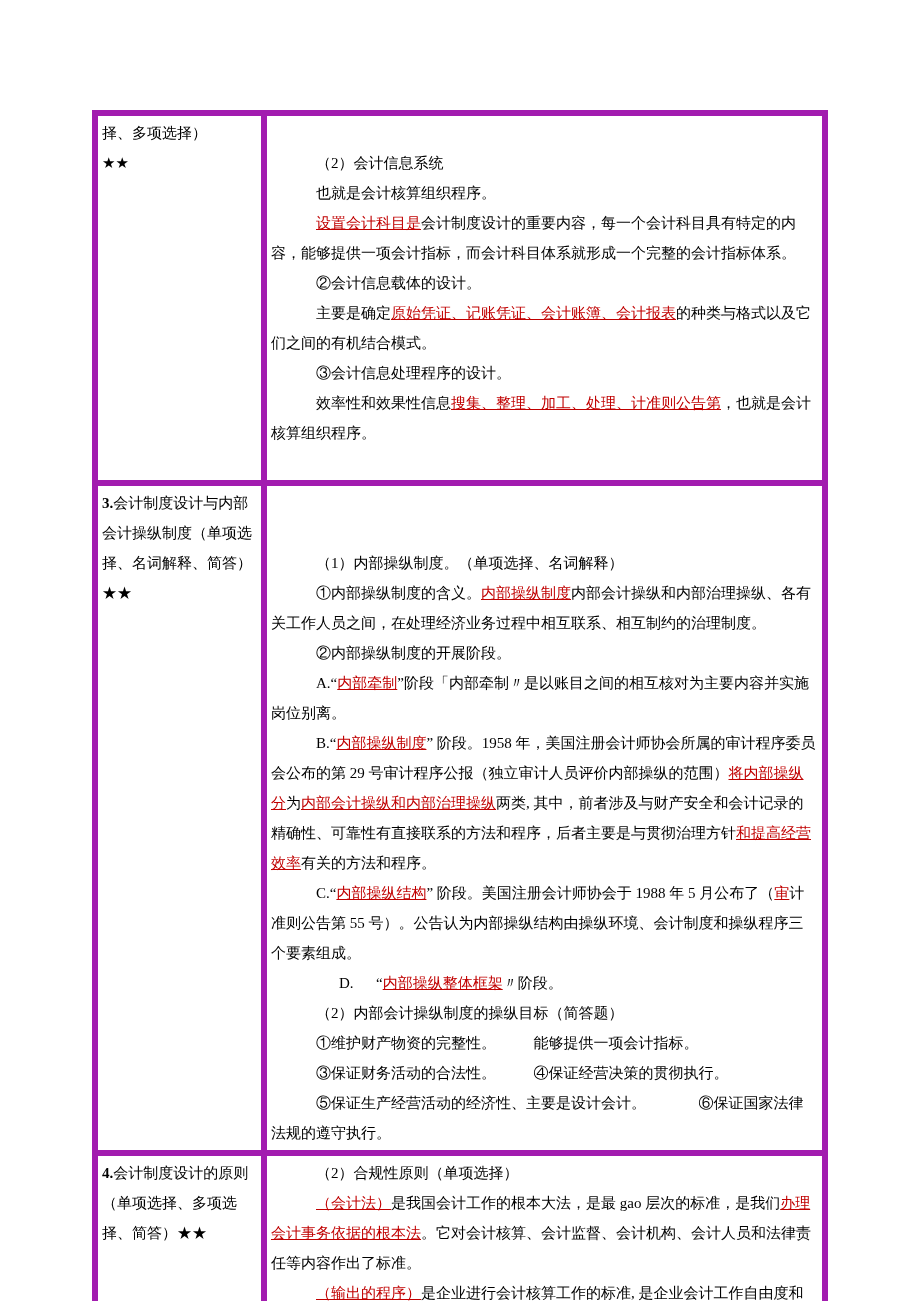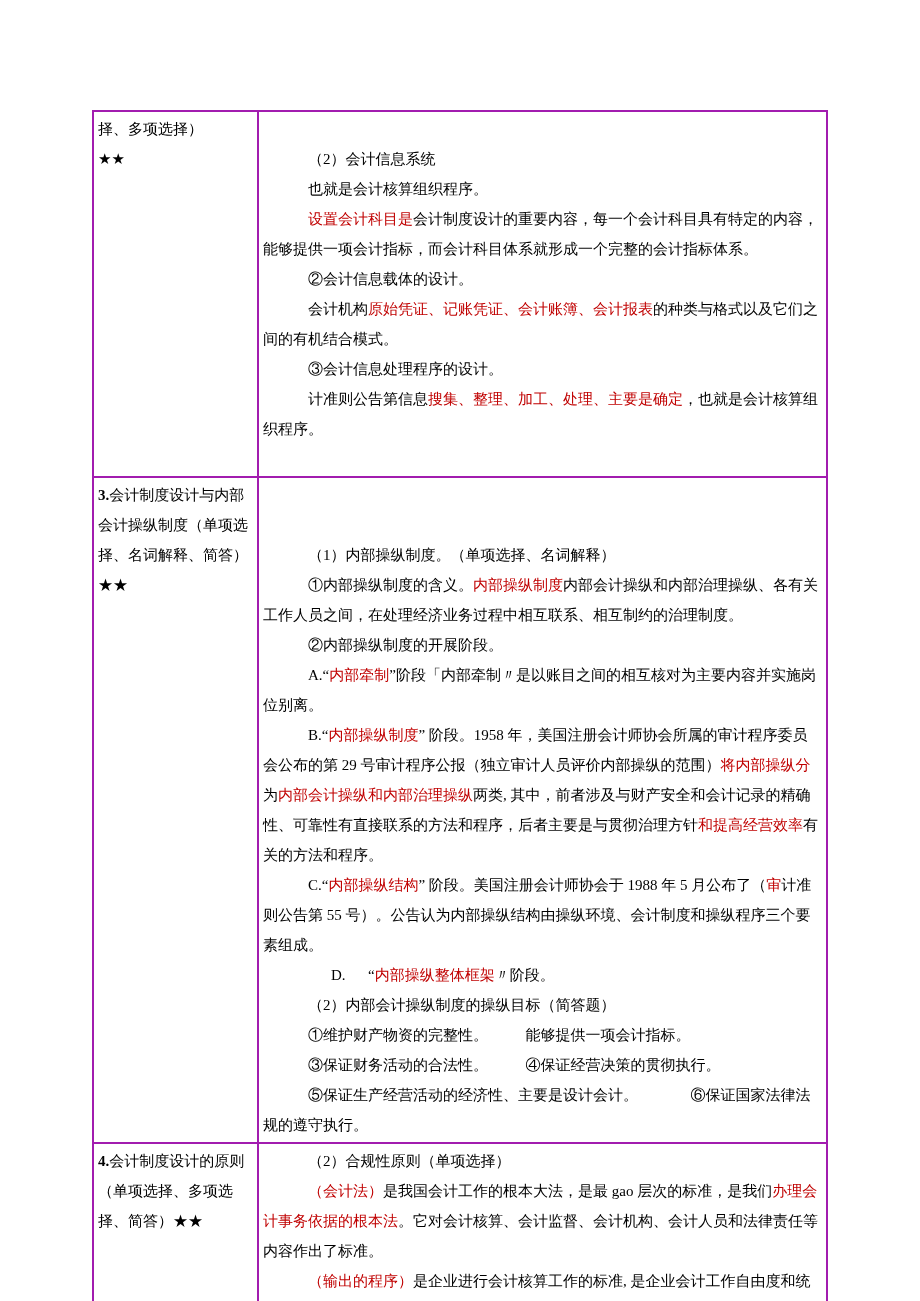--- a/index.html
+++ b/index.html
@@ -16,33 +16,34 @@
     margin: 0 auto;
     padding: 110px 92px 0 92px;
     box-sizing: border-box;
   }
   table {
     border-collapse: collapse;
     width: 100%;
     table-layout: fixed;
   }
   td {
-    border: 2px solid #a21caf;
+    border: 6px solid #a21caf;
     vertical-align: top;
     padding: 2px 4px;
   }
   td.left {
     width: 155px;
   }
   td.right {
     width: auto;
   }
   .indent1 { text-indent: 3em; }
   .rlink {
     color: #c00000;
+    text-decoration: underline;
   }
   .uline {
   }
   .para {
     margin: 0;
   }
   .d-label {
     display: inline-block;
     width: 2.5em;
     text-align: right;
@@ -61,23 +62,23 @@
     <td class="left">
       <p class="para">择、多项选择）</p>
       <p class="para stars">★★</p>
     </td>
     <td class="right">
       <p class="para">&nbsp;</p>
       <p class="para indent1">（2）会计信息系统</p>
       <p class="para indent1">也就是会计核算组织程序。</p>
       <p class="para"><span style="display:inline-block;width:3em"></span><span class="rlink">设置会计科目是</span><span>会计制度设计的重要内容，每一个会计科目具有特定的内容，能够提供一项会计指标，而会计科目体系就形成一个完整的会计指标体系。</span></p>
       <p class="para indent1">②会计信息载体的设计。</p>
-      <p class="para"><span style="display:inline-block;width:3em"></span><span>会计机构</span><span class="rlink">原始凭证、记账凭证、会计账簿、会计报表</span><span>的种类与格式以及它们之间的有机结合模式。</span></p>
+      <p class="para"><span style="display:inline-block;width:3em"></span><span>主要是确定</span><span class="rlink">原始凭证、记账凭证、会计账簿、会计报表</span><span>的种类与格式以及它们之间的有机结合模式。</span></p>
       <p class="para indent1">③会计信息处理程序的设计。</p>
-      <p class="para"><span style="display:inline-block;width:3em"></span><span>计准则公告第</span><span class="uline">信息</span><span class="rlink">搜集、整理、加工、处理、主要是确定</span><span>，也就是会计核算组织程序。</span></p>
+      <p class="para"><span style="display:inline-block;width:3em"></span><span>效率性和效果性</span><span class="uline">信息</span><span class="rlink">搜集、整理、加工、处理、计准则公告第</span><span>，也就是会计核算组织程序。</span></p>
       <p class="para">&nbsp;</p>
     </td>
   </tr>
 
   <tr>
     <td class="left">
       <p class="para"><b>3.</b><span>会计制度设计与内部会计操纵制度（单项选择、名词解释、简答）</span><span class="stars">★★</span></p>
     </td>
     <td class="right">
       <p class="para">&nbsp;</p>

